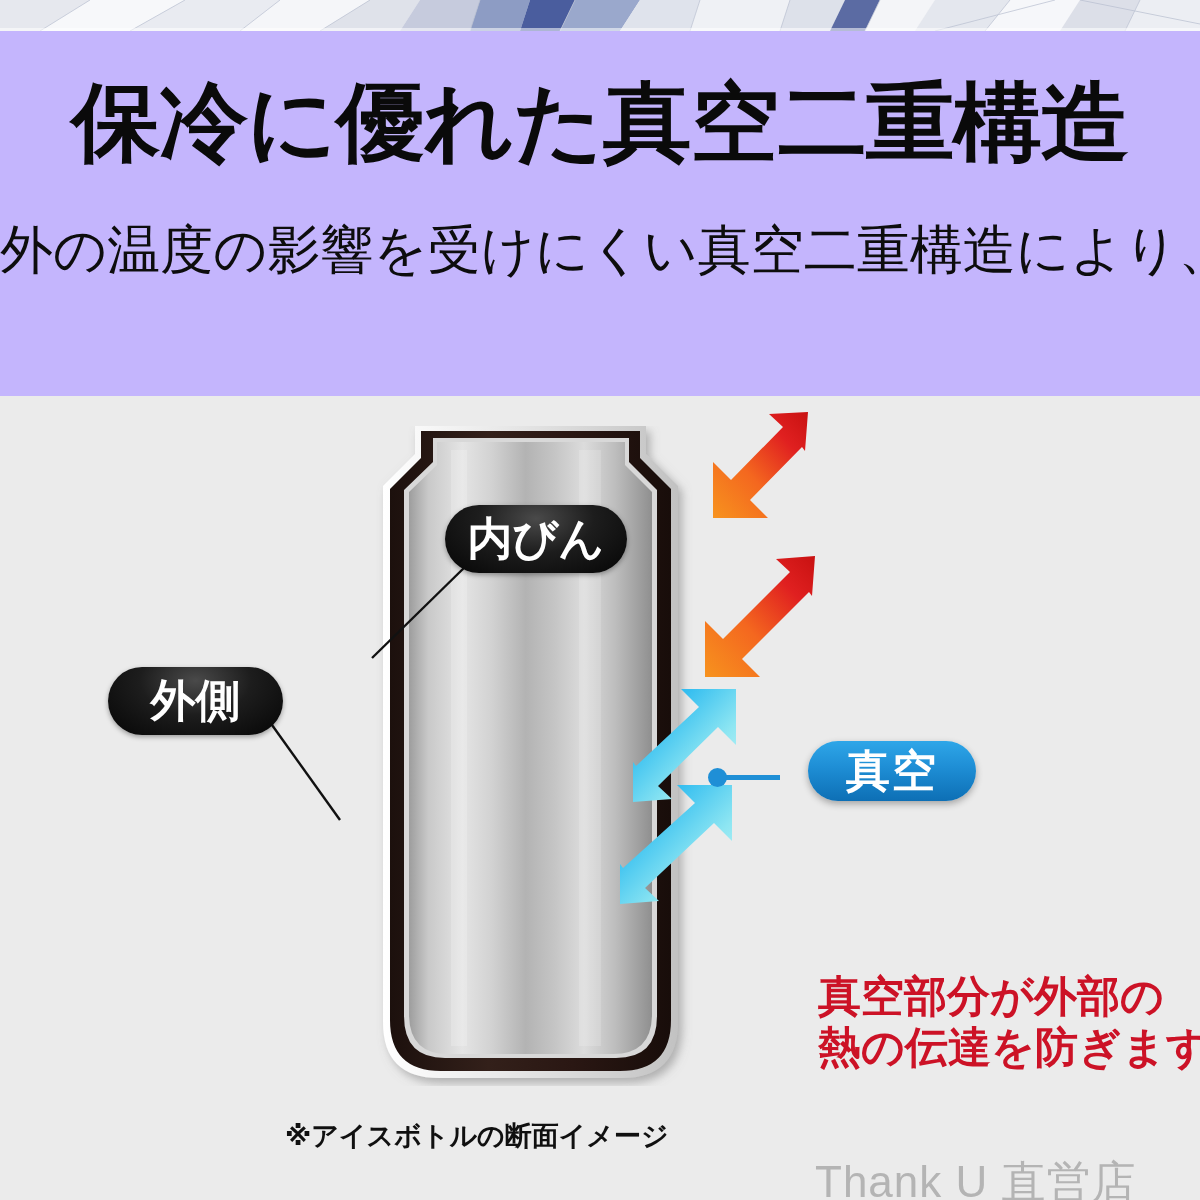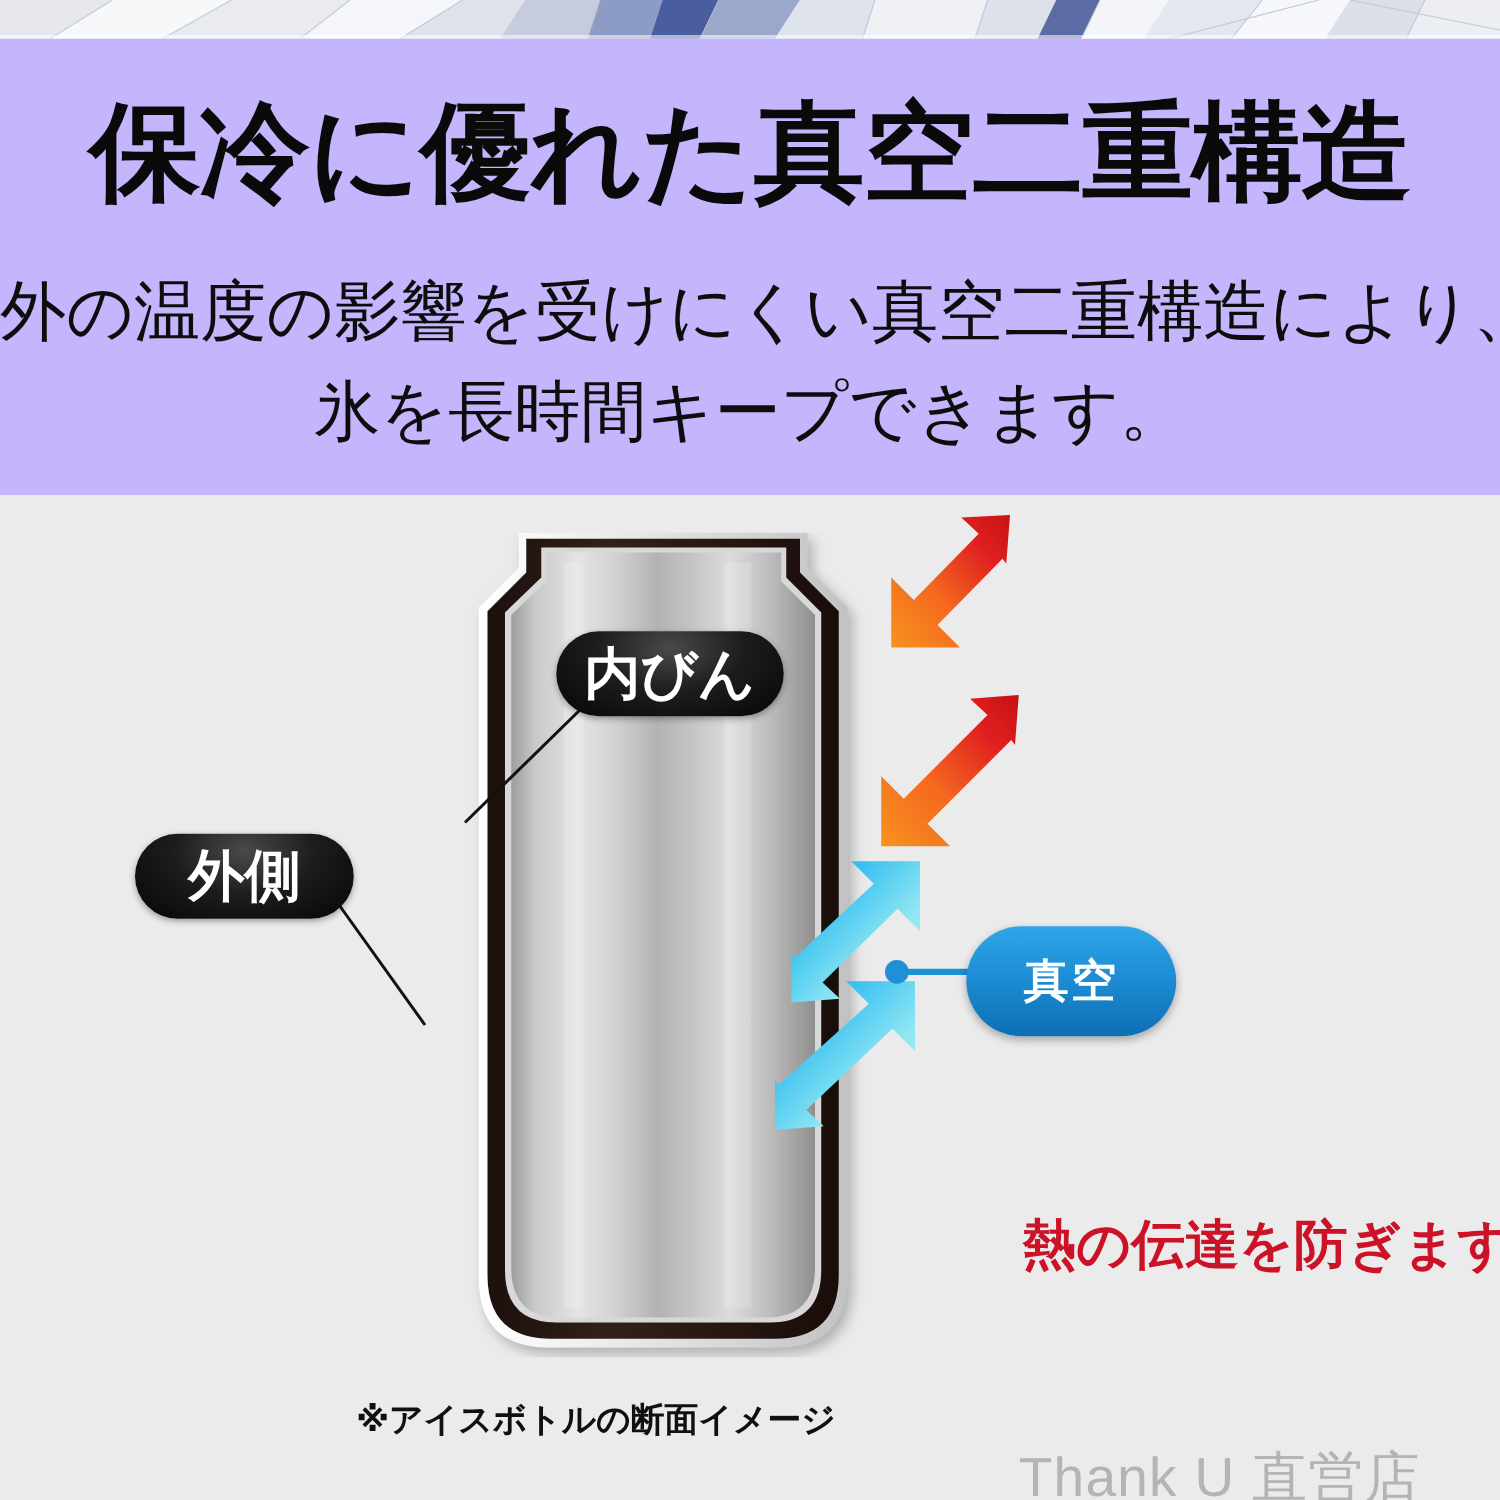--- a/index.html
+++ b/index.html
@@ -129,25 +129,25 @@
     font-size: 45px;
   }
   .pill-outer {
     left: 108px;
     top: 271px;
     width: 175px;
     height: 68px;
     font-size: 45px;
   }
   .pill-vacuum {
-    left: 773px;
+    left: 808px;
     top: 345px;
     width: 168px;
-    height: 88px;
-    font-size: 36px;
+    height: 60px;
+    font-size: 44px;
     letter-spacing: 2px;
   }
 
   
   .connector-dot {
     position: absolute;
     left: 708px;
     top: 372px;
     width: 19px;
     height: 19px;
@@ -240,21 +240,20 @@
         <line x1="1080" y1="0" x2="1200" y2="24"></line>
         <line x1="935" y1="31" x2="1055" y2="0"></line>
       </g>
       <rect x="0" y="28" width="1200" height="3" fill="#ffffff" opacity="0.55"></rect>
     </svg>
   </div>
 
   <div class="header">
     <div class="main-title">保冷に優れた真空二重構造</div>
     <div class="sub-line sub-line-1">外の温度の影響を受けにくい真空二重構造により、</div>
-    <div class="sub-line sub-line-2">氷を長時間キープできます。</div>
   </div>
 
   <div class="diagram">
 
     <div class="bottle-wrap">
       <svg width="395" height="660" viewBox="0 0 395 660" xmlns="http://www.w3.org/2000/svg">
         <defs>
           <linearGradient id="silverGrad" x1="0" y1="0" x2="1" y2="0">
             <stop offset="0%" stop-color="#9d9d9d"></stop>
             <stop offset="8%" stop-color="#c9c9c9"></stop>
@@ -419,20 +418,21 @@
 
     <div class="pill pill-dark pill-inner">
       <span>内びん</span>
     </div>
 
     <div class="pill pill-blue pill-vacuum">
       <span>真空</span>
     </div>
 
     <div class="red-text">
+      <span class="l1">真空部分が外部の</span>
       <span class="l2">熱の伝達を防ぎます</span>
     </div>
 
   </div>
 
   <div class="caption">※アイスボトルの断面イメージ</div>
 
   <div class="watermark">Thank U 直営店</div>
 
 </div>

